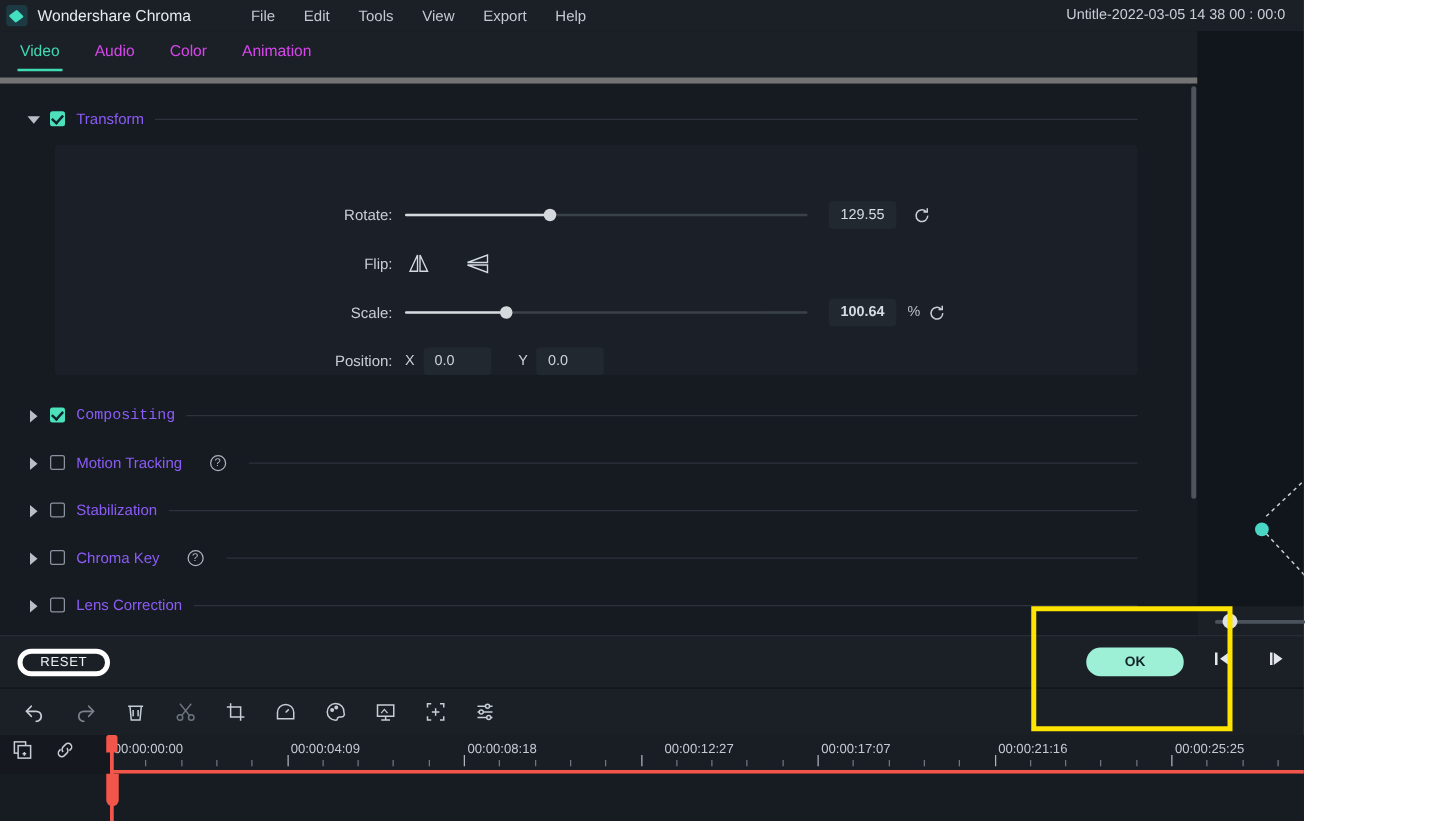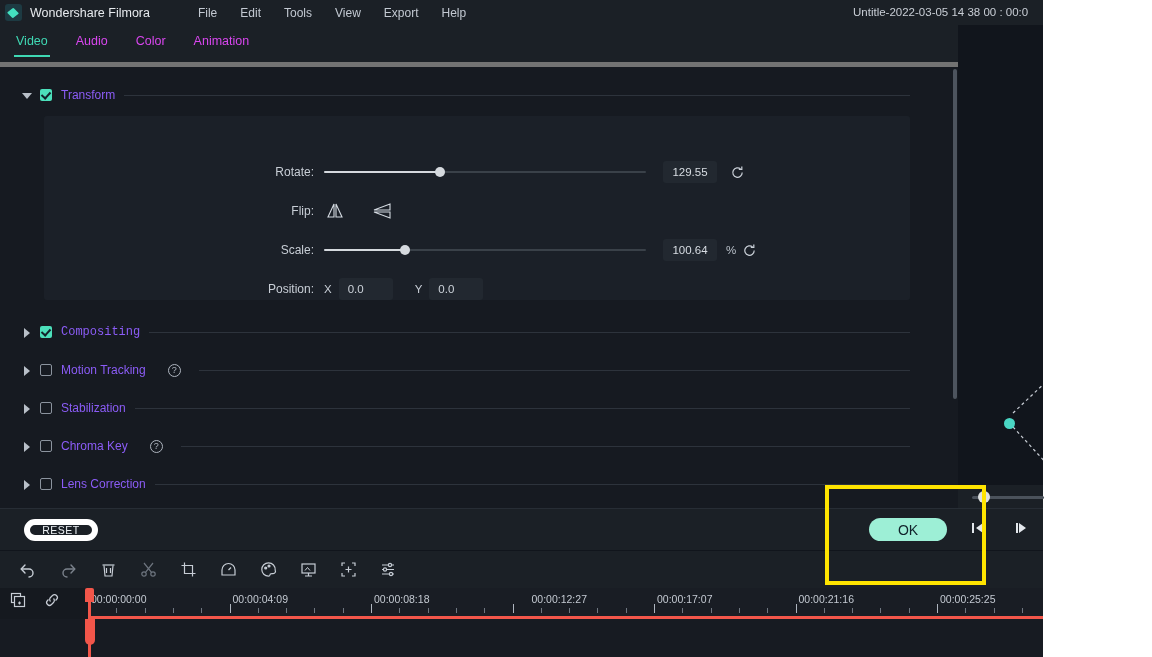--- a/index.html
+++ b/index.html
@@ -130,29 +130,29 @@
     padding-left:9px;
   }
   .axis { color:#c8ced6; font-size:11.5px; margin:0 7px 0 0; }
 
   
   .actionbar {
     position:absolute; left:0; top:508px; width:958px; height:42px;
     background:#1b2026; border-top:1px solid #272d35;
   }
   .btn-reset {
-    position:absolute; left:24px; top:10px; width:74px; height:22px;
-    border:6px solid #ffffff; border-radius:11px; background:transparent;
+    position:absolute; left:14px; top:10px; width:74px; height:22px;
+    border:4px solid #ffffff; border-radius:11px; background:transparent;
     color:#eef2f5; font-size:10.5px; letter-spacing:.5px;
     display:flex; align-items:center; justify-content:center;
   }
   .btn-ok {
     position:absolute; left:869px; top:9px; width:78px; height:23px;
-    background:#9defd6; border-radius:12px; color:#10222a; font-size:14px;
-    font-weight:normal; display:flex; align-items:center; justify-content:center;
+    background:#9defd6; border-radius:12px; color:#10222a; font-size:11px;
+    font-weight:bold; display:flex; align-items:center; justify-content:center;
   }
 
   
   .preview {
     position:absolute; left:958px; top:25px; width:85px; height:460px;
     background:#11151c;
   }
   .handle-dot {
     position:absolute; left:46px; top:393px; width:11px; height:11px;
     border-radius:50%; background:#4ad6c4;
@@ -229,21 +229,21 @@
 <body>
 
 <div class="app">
 
   <div class="menubar">
     <div class="logo-box">
       <div class="logo-sq">
           <div class="logo-dia"></div>
         </div>
     </div>
-    <div class="app-name">Wondershare Filmora</div>
+    <div class="app-name">Wondershare Chroma</div>
     <div class="menu-items">
       <span>File</span>
       <span>Edit</span>
       <span>Tools</span>
       <span>View</span>
       <span>Export</span>
       <span>Help</span>
     </div>
     <div class="doc-title">Untitle-2022-03-05 14 38 00 : 00:0</div>
   </div>
@@ -298,21 +298,21 @@
         </div>
       </div>
 
       <div class="row" style="top:120px;">
         <div class="lbl">Scale:</div>
         <div class="slider">
           <div class="strack"></div>
           <div class="sfill" id="sc-fill" style="width: 25%;"></div>
           <div class="sthumb" id="sc-thumb" style="left: 25%;"></div>
         </div>
-        <div class="numbox" style="margin-left:17px;">100.64</div>
+        <div class="numbox" style="margin-left:17px;font-weight:bold;">100.64</div>
         <div class="unit">%</div>
         <div class="reset-ic" style="margin-left:6px;">
           <svg viewBox="0 0 16 16" width="15" height="15" fill="none" stroke="#c9cfd7" stroke-width="1.3">
             <path d="M13 8a5 5 0 1 1-1.6-3.6"></path>
               <path d="M12.6 1.6v3.2h-3.2"></path>
           </svg>
         </div>
       </div>
 
       <div class="row" style="top:159px;">

